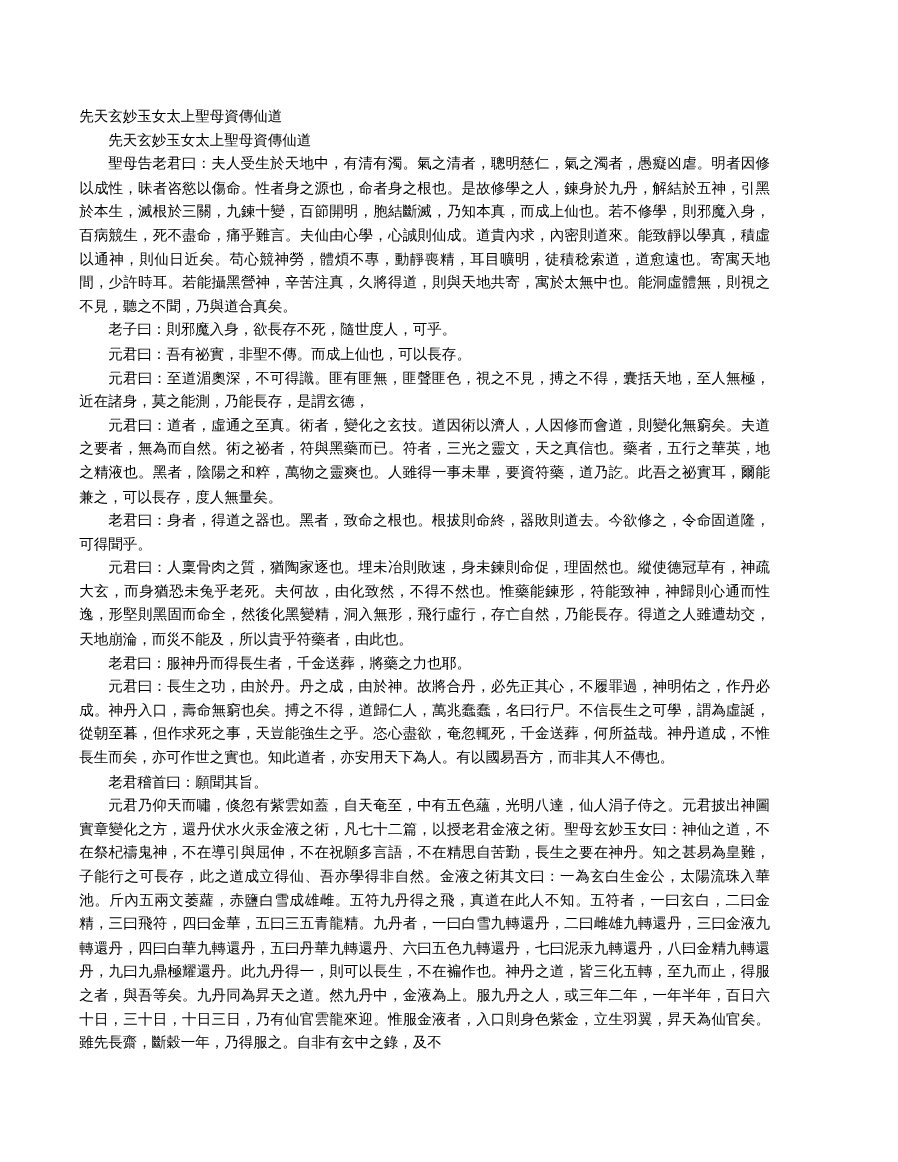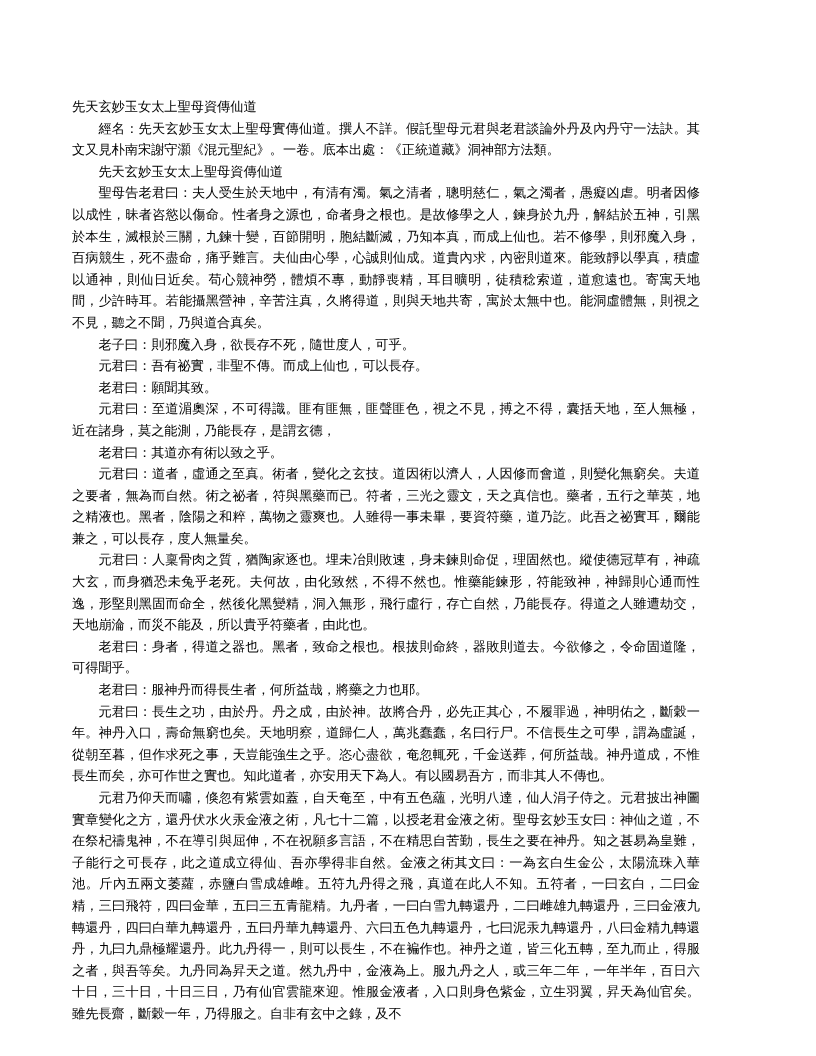--- a/index.html
+++ b/index.html
@@ -40,43 +40,41 @@
   }
 </style>
 </head>
 <body>
 
 <div class="page">
   <div class="doc-body">
 
     <p class="para para-flush">先天玄妙玉女太上聖母資傳仙道</p>
 
-    <p class="para">經名：先天玄妙玉女太上聖母實傳仙道。撰人不詳。假託聖母元君與老君談論外丹及內丹守一法訣。其文又見朴南宋謝守灝《混元聖紀》。一卷。底本出處：《正統道藏》洞神部方法類。</p>
 
     <p class="para">先天玄妙玉女太上聖母資傳仙道</p>
 
     <p class="para">聖母告老君曰：夫人受生於天地中，有清有濁。氣之清者，聰明慈仁，氣之濁者，愚癡凶虐。明者因修以成性，昧者咨慾以傷命。性者身之源也，命者身之根也。是故修學之人，鍊身於九丹，解結於五神，引黑於本生，滅根於三關，九鍊十變，百節開明，胞結斷滅，乃知本真，而成上仙也。若不修學，則邪魔入身，百病競生，死不盡命，痛乎難言。夫仙由心學，心誠則仙成。道貴內求，內密則道來。能致靜以學真，積虛以通神，則仙日近矣。苟心競神勞，體煩不專，動靜喪精，耳目曠明，徒積稔索道，道愈遠也。寄寓天地間，少許時耳。若能攝黑營神，辛苦注真，久將得道，則與天地共寄，寓於太無中也。能洞虛體無，則視之不見，聽之不聞，乃與道合真矣。</p>
 
     <p class="para">老子曰：則邪魔入身，欲長存不死，隨世度人，可乎。</p>
 
     <p class="para">元君曰：吾有祕實，非聖不傳。而成上仙也，可以長存。</p>
 
-    <p class="para">老君曰：願聞其致。</p>
 
     <p class="para">元君曰：至道湄奧深，不可得識。匪有匪無，匪聲匪色，視之不見，搏之不得，囊括天地，至人無極，近在諸身，莫之能測，乃能長存，是謂玄德，</p>
 
-    <p class="para">老君曰：其道亦有術以致之乎。</p>
 
     <p class="para">元君曰：道者，虛通之至真。術者，變化之玄技。道因術以濟人，人因修而會道，則變化無窮矣。夫道之要者，無為而自然。術之祕者，符與黑藥而已。符者，三光之靈文，天之真信也。藥者，五行之華英，地之精液也。黑者，陰陽之和粹，萬物之靈爽也。人雖得一事未畢，要資符藥，道乃訖。此吾之祕實耳，爾能兼之，可以長存，度人無量矣。</p>
 
+    <p class="para">老君曰：身者，得道之器也。黑者，致命之根也。根拔則命終，器敗則道去。今欲修之，令命固道隆，可得聞乎。</p>
+
     <p class="para">元君曰：人稟骨肉之質，猶陶家逐也。埋未冶則敗速，身未鍊則命促，理固然也。縱使德冠草有，神疏大玄，而身猶恐未兔乎老死。夫何故，由化致然，不得不然也。惟藥能鍊形，符能致神，神歸則心通而性逸，形堅則黑固而命全，然後化黑變精，洞入無形，飛行虛行，存亡自然，乃能長存。得道之人雖遭劫交，天地崩淪，而災不能及，所以貴乎符藥者，由此也。</p>
 
-    <p class="para">老君曰：身者，得道之器也。黑者，致命之根也。根拔則命終，器敗則道去。今欲修之，令命固道隆，可得聞乎。</p>
+    <p class="para">老君曰：服神丹而得長生者，千金送葬，將藥之力也耶。</p>
 
-    <p class="para">老君曰：服神丹而得長生者，何所益哉，將藥之力也耶。</p>
+    <p class="para">元君曰：長生之功，由於丹。丹之成，由於神。故將合丹，必先正其心，不履罪過，神明佑之，作丹必成。神丹入口，壽命無窮也矣。搏之不得，道歸仁人，萬兆蠢蠢，名曰行尸。不信長生之可學，謂為虛誕，從朝至暮，但作求死之事，天豈能強生之乎。恣心盡欲，奄忽輒死，千金送葬，何所益哉。神丹道成，不惟長生而矣，亦可作世之實也。知此道者，亦安用天下為人。有以國易吾方，而非其人不傳也。</p>
 
-    <p class="para">元君曰：長生之功，由於丹。丹之成，由於神。故將合丹，必先正其心，不履罪過，神明佑之，斷穀一年。神丹入口，壽命無窮也矣。天地明察，道歸仁人，萬兆蠢蠢，名曰行尸。不信長生之可學，謂為虛誕，從朝至暮，但作求死之事，天豈能強生之乎。恣心盡欲，奄忽輒死，千金送葬，何所益哉。神丹道成，不惟長生而矣，亦可作世之實也。知此道者，亦安用天下為人。有以國易吾方，而非其人不傳也。</p>
-
+    <p class="para">老君稽首曰：願聞其旨。</p>
 
     <p class="para">元君乃仰天而嘯，倏忽有紫雲如蓋，自天奄至，中有五色蘊，光明八達，仙人涓子侍之。元君披出神圖實章變化之方，還丹伏水火汞金液之術，凡七十二篇，以授老君金液之術。聖母玄妙玉女曰：神仙之道，不在祭杞禱鬼神，不在導引與屈伸，不在祝願多言語，不在精思自苦勤，長生之要在神丹。知之甚易為皇難，子能行之可長存，此之道成立得仙、吾亦學得非自然。金液之術其文曰：一為玄白生金公，太陽流珠入華池。斤內五兩文萎蘿，赤鹽白雪成雄雌。五符九丹得之飛，真道在此人不知。五符者，一曰玄白，二曰金精，三曰飛符，四曰金華，五曰三五青龍精。九丹者，一曰白雪九轉還丹，二曰雌雄九轉還丹，三曰金液九轉還丹，四曰白華九轉還丹，五曰丹華九轉還丹、六曰五色九轉還丹，七曰泥汞九轉還丹，八曰金精九轉還丹，九曰九鼎極耀還丹。此九丹得一，則可以長生，不在褊作也。神丹之道，皆三化五轉，至九而止，得服之者，與吾等矣。九丹同為昇天之道。然九丹中，金液為上。服九丹之人，或三年二年，一年半年，百日六十日，三十日，十日三日，乃有仙官雲龍來迎。惟服金液者，入口則身色紫金，立生羽翼，昇天為仙官矣。雖先長齋，斷穀一年，乃得服之。自非有玄中之錄，及不</p>
 
   </div>
 </div>
 
 </body></html>

